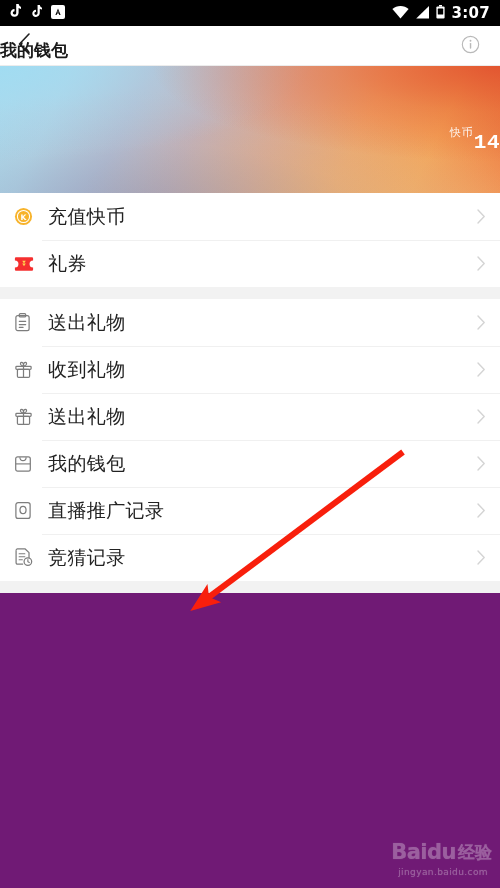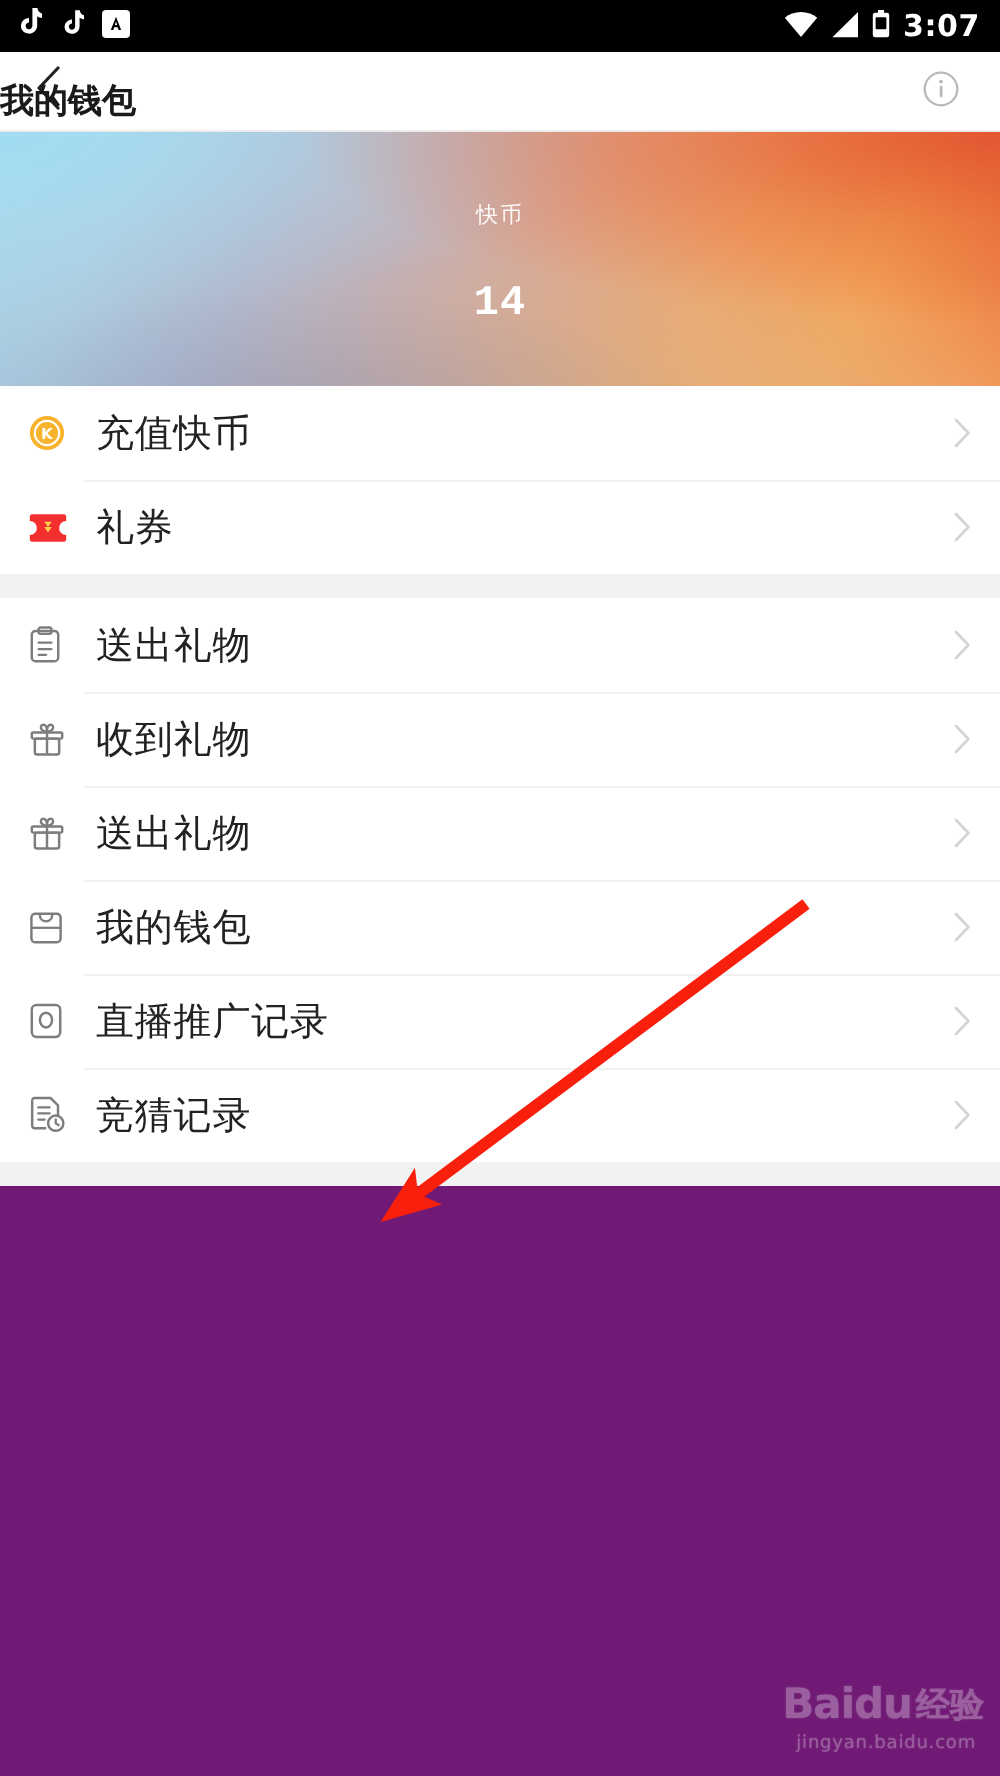--- a/index.html
+++ b/index.html
@@ -53,21 +53,21 @@
   .banner::after{
     content:""; position:absolute; inset:0;
     background:
       radial-gradient(120% 130% at 100% 0%, rgba(225,78,45,.88) 0%, rgba(228,96,50,.45) 28%, rgba(240,150,80,0) 58%),
       radial-gradient(100% 120% at 0% 0%, rgba(160,220,242,.85) 0%, rgba(168,215,236,.35) 32%, rgba(180,200,220,0) 62%),
       radial-gradient(110% 140% at 30% 115%, rgba(128,140,176,.50) 0%, rgba(160,160,180,.18) 38%, rgba(200,180,170,0) 68%),
       radial-gradient(110% 130% at 92% 110%, rgba(248,186,112,.70) 0%, rgba(248,186,112,.20) 42%, rgba(248,186,112,0) 70%);
   }
   .banner-inner{
     position:relative; z-index:2; height:100%;
-    display:flex; flex-direction:column; align-items:center; justify-content:center;
+    display:flex; flex-direction:row; align-items:center; justify-content:flex-end;
   }
   .banner-label{ font-size:11px; color:rgba(255,255,255,.93); letter-spacing:1px; margin-top:5px; }
   .banner-value{ font-size:21px; color:#fff; font-weight:600; margin-top:26px; letter-spacing:.5px;font-family:Liberation Mono, monospace; }
 
   
   .group{ background:#fff; }
   .gap{ height:12px; background:#f2f2f2; }
   .row{
     position:relative; height:47px; display:flex; align-items:center;
     padding:0 14px 0 14px; background:#fff;

